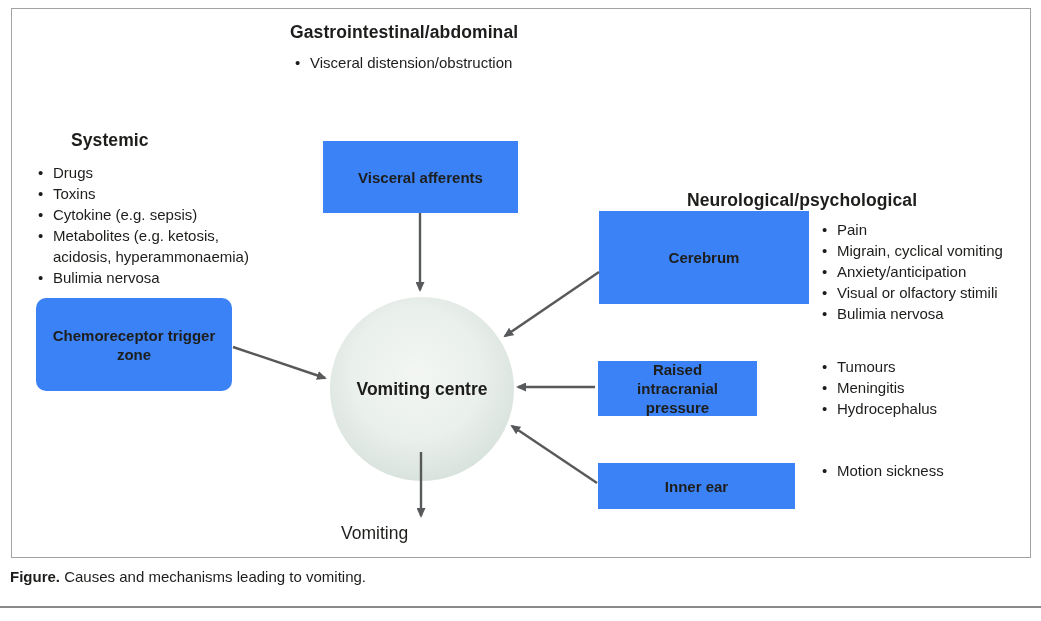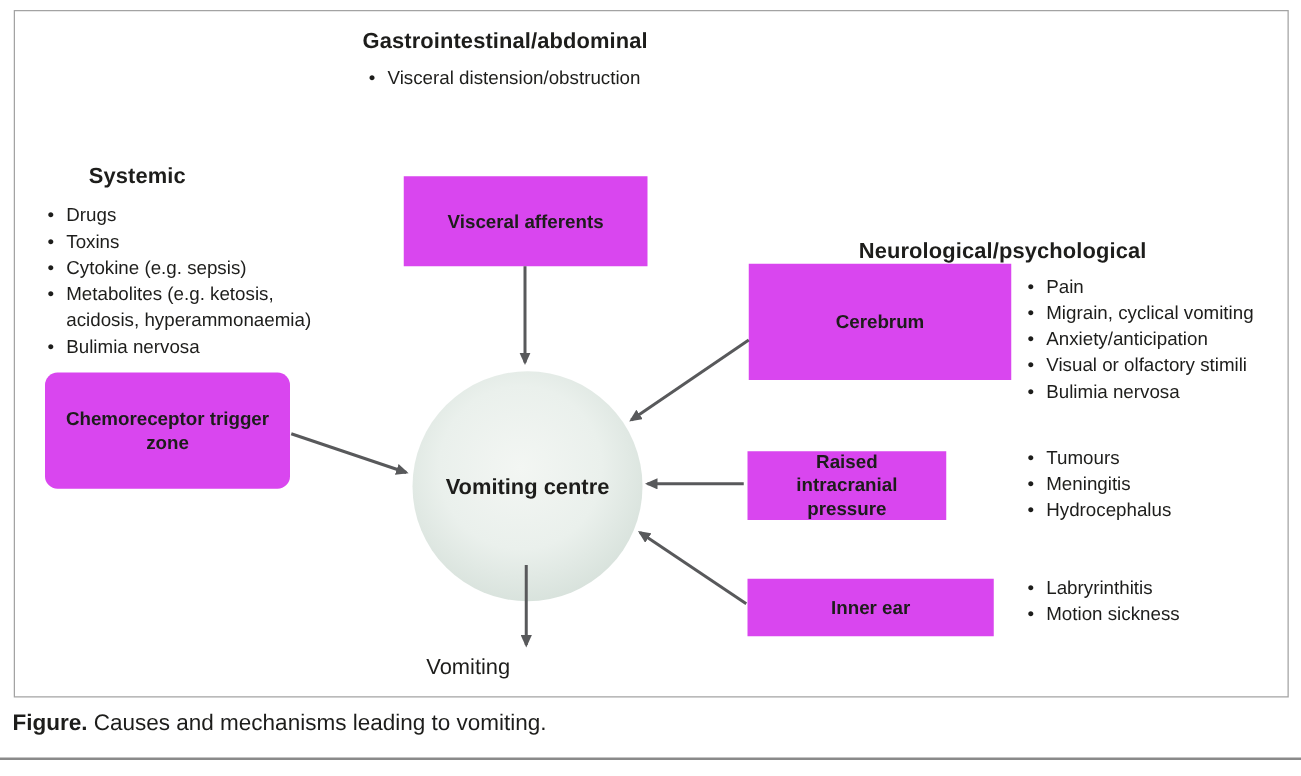--- a/index.html
+++ b/index.html
@@ -36,21 +36,21 @@
     padding-left: 16px;
   }
   ul.bullets li::before {
     content: "\2022";
     position: absolute;
     left: 1px;
     top: 0;
   }
   .node-box {
     position: absolute;
-    background: #d946ef;
+    background: #3b82f6;
     display: flex;
     align-items: center;
     justify-content: center;
     text-align: center;
     font-weight: bold;
     font-size: 15px;
     line-height: 19px;
     padding: 4px 14px;
   }
   .vomiting-centre {
@@ -74,21 +74,21 @@
     font-size: 17.5px;
   }
   svg.arrows {
     position: absolute;
     left: 0; top: 0;
     pointer-events: none;
   }
   .caption {
     position: absolute;
     left: 10px; top: 568px;
-    font-size: 18px;
+    font-size: 15px;
   }
   .caption .cap-label { font-weight: bold; }
   .bottom-rule {
     position: absolute;
     left: 0; top: 606px;
     width: 1041px; height: 0;
     border-top: 2px solid #8a8a8a;
   }
 </style>
 </head>
@@ -122,21 +122,20 @@
       <li>Bulimia nervosa</li>
     </ul>
 
   <ul class="bullets" style="left: 809px; top: 347px; width: 212px;">
       <li>Tumours</li>
       <li>Meningitis</li>
       <li>Hydrocephalus</li>
     </ul>
 
   <ul class="bullets" style="left: 809px; top: 451px; width: 212px;">
-      <li>Labryrinthitis</li>
       <li>Motion sickness</li>
     </ul>
 
   <div class="node-box" style="left: 311px; top: 132px; width: 195px; height: 72px;">Visceral afferents</div>
 
   <div class="node-box" style="left: 24px; top: 289px; width: 196px; height: 93px; border-radius: 10px;">Chemoreceptor trigger zone</div>
 
   <div class="node-box" style="left: 587px; top: 202px; width: 210px; height: 93px;">Cerebrum</div>
 
   <div class="node-box" style="left: 586px; top: 352px; width: 159px; height: 55px;">Raised intracranial pressure</div>

